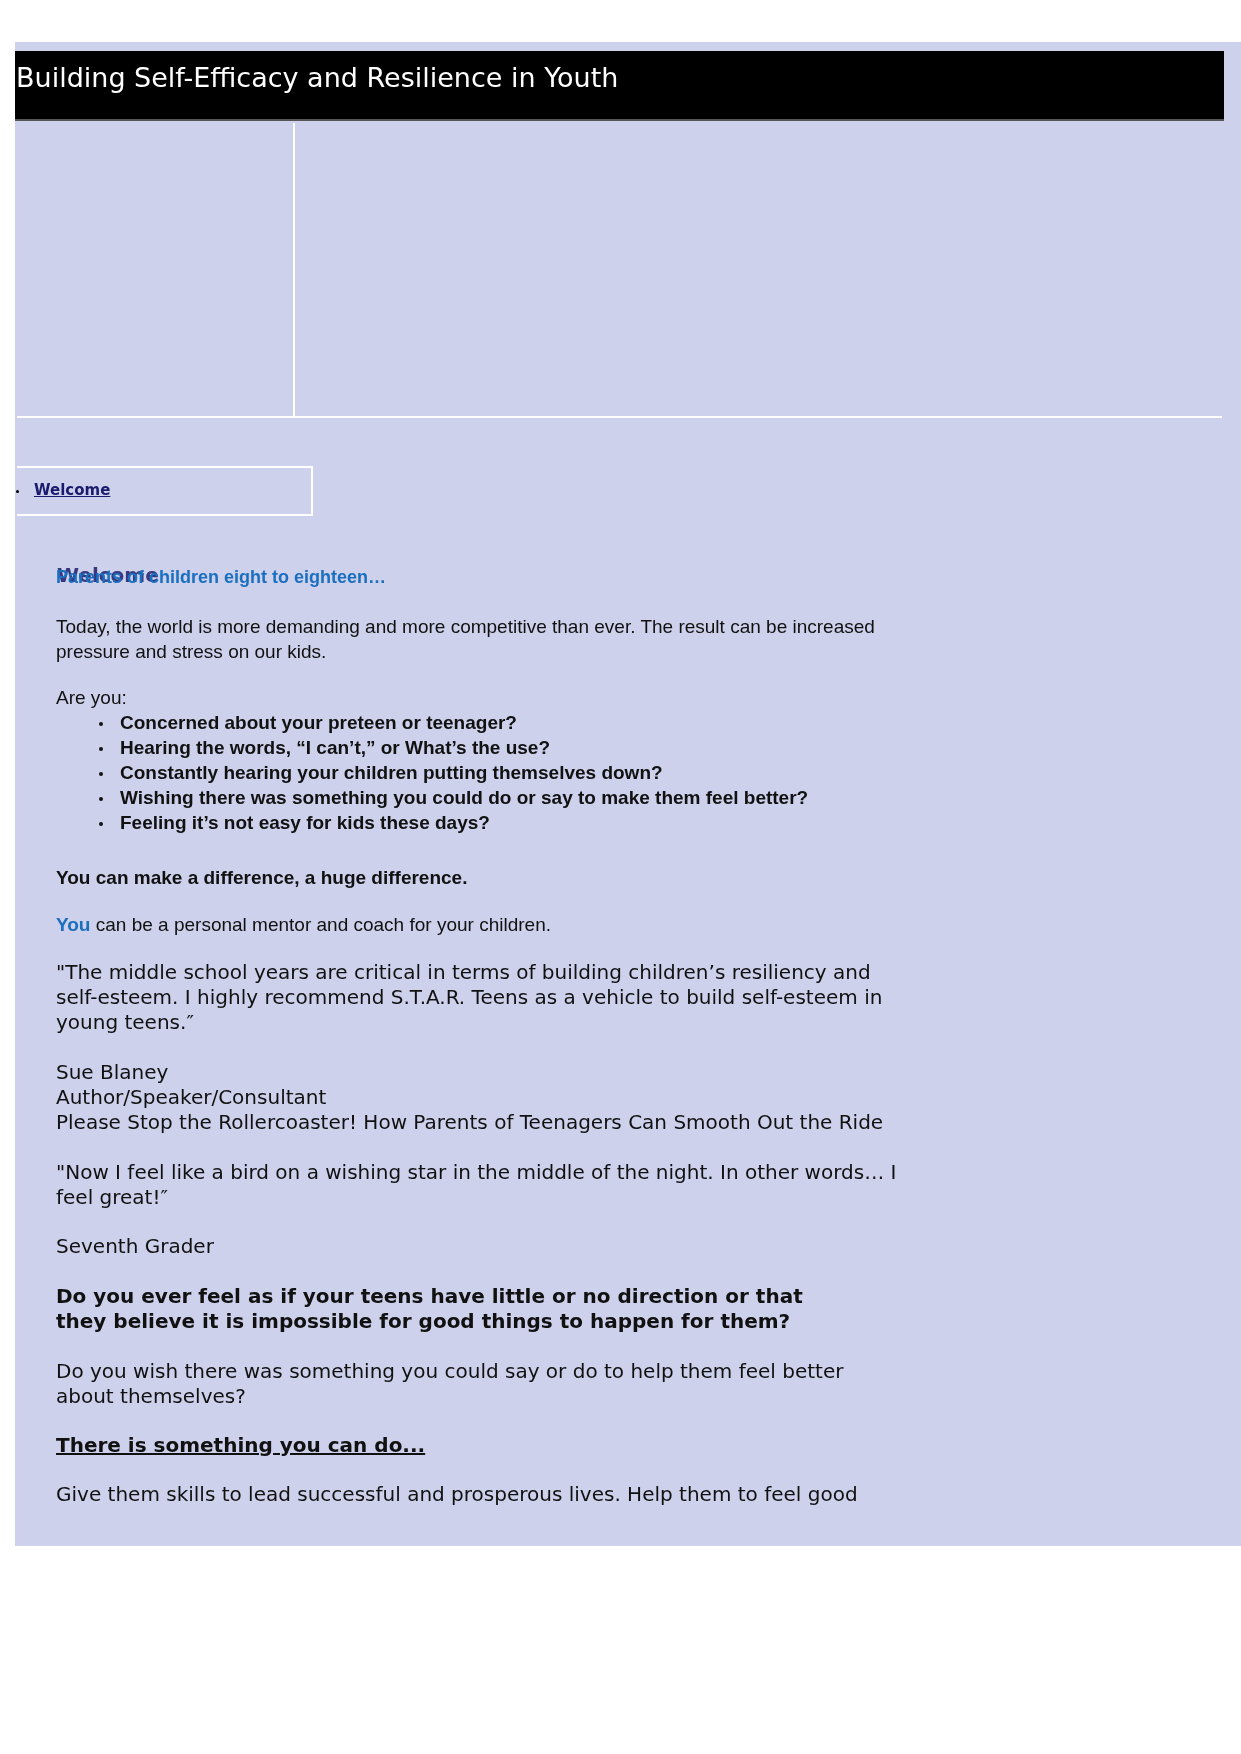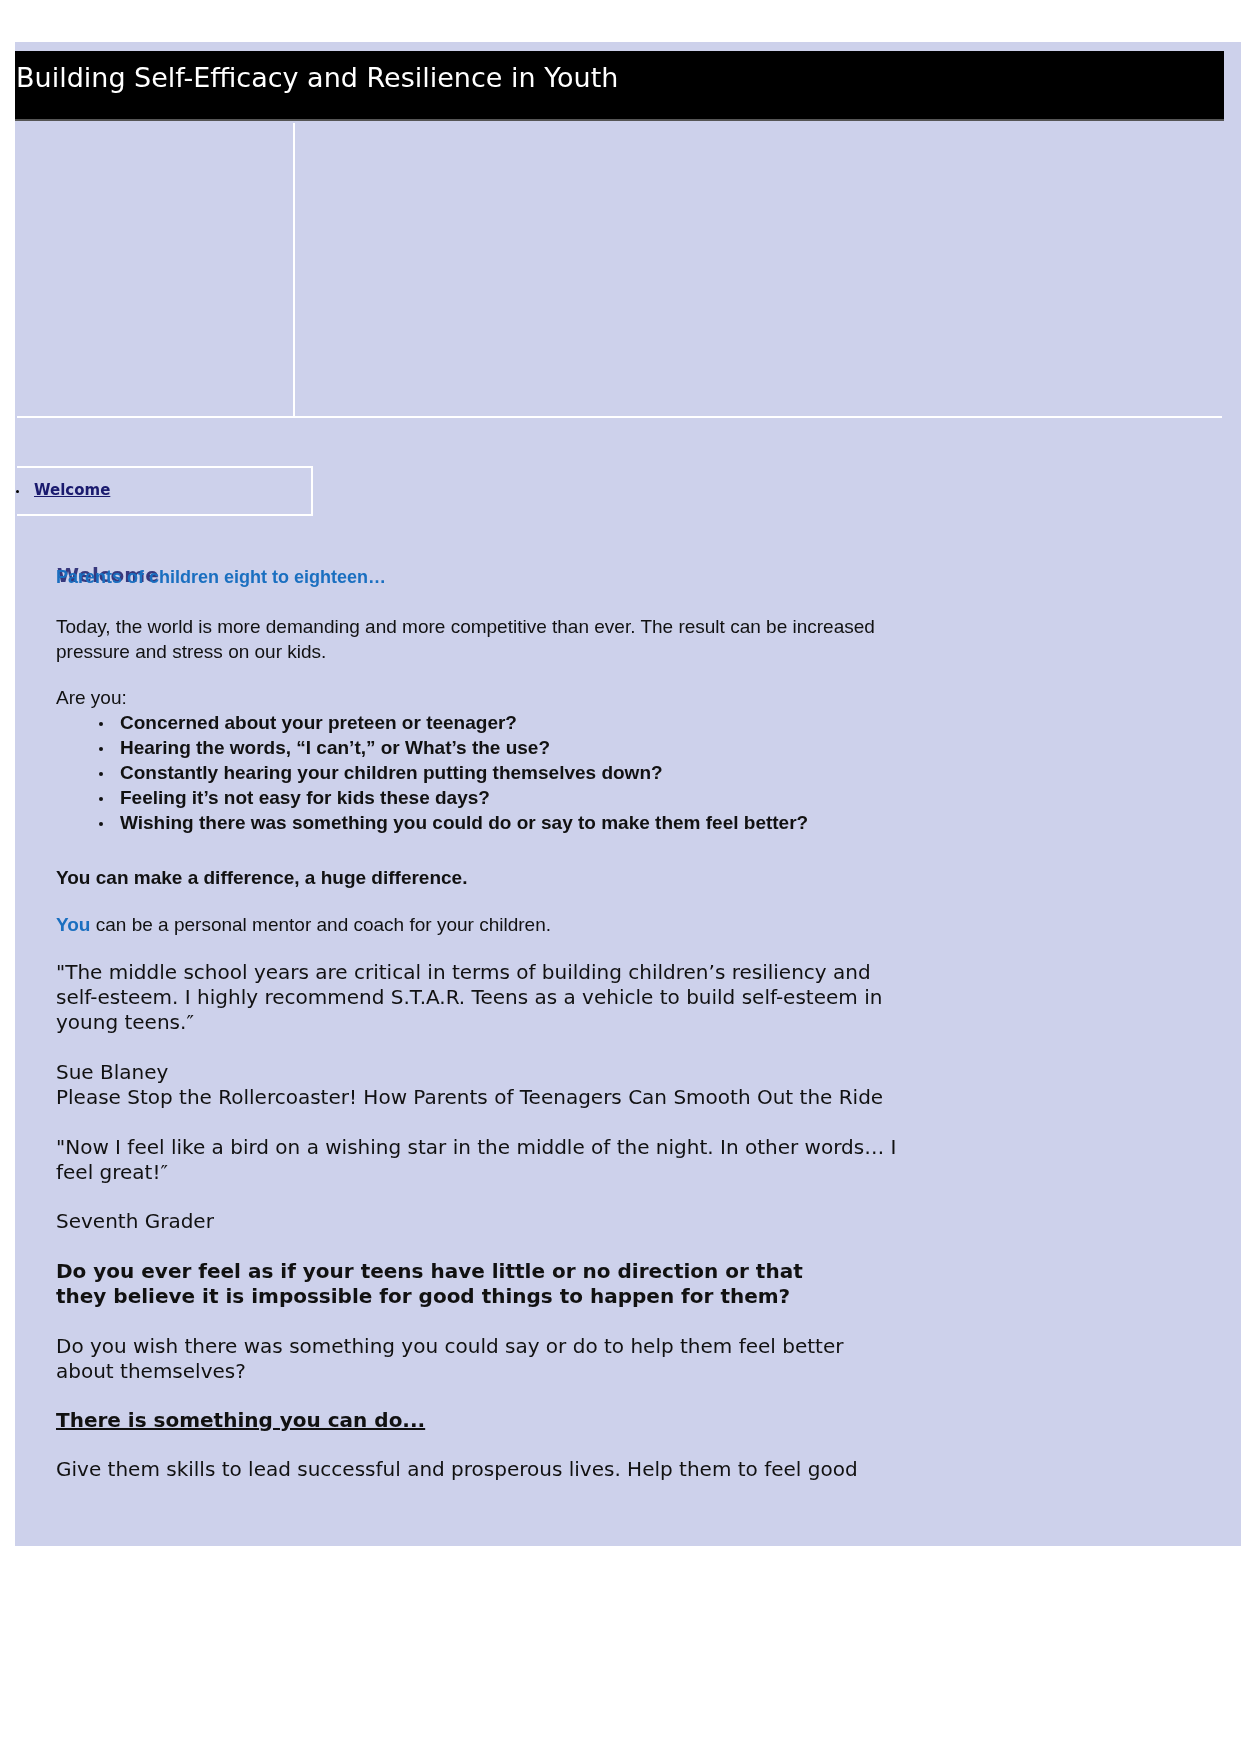--- a/index.html
+++ b/index.html
@@ -245,36 +245,37 @@
       <li class="concern-item">
         <span class="dot"></span>
         <span>Hearing the words, “I can’t,” or What’s the use?</span>
       </li>
       <li class="concern-item">
         <span class="dot"></span>
         <span>Constantly hearing your children putting themselves down?</span>
       </li>
       <li class="concern-item">
         <span class="dot"></span>
+        <span>Wishing there was something you could do or say to make them feel better?</span>
+      </li>
+      <li class="concern-item">
+        <span class="dot"></span>
         <span>Feeling it’s not easy for kids these days?</span>
-      </li>
-      <li class="concern-item">
-        <span class="dot"></span>
-        <span>Wishing there was something you could do or say to make them feel better?</span>
       </li>
     </ul>
 
     <p class="sans strong-line">You can make a difference, a huge difference.</p>
 
     <p class="sans mentor-line"><span class="you-word">You</span><span> can be a personal mentor and coach for your children.</span></p>
 
     <p class="dv quote1">"The middle school years are critical in terms of building children’s resiliency and self-esteem. I highly recommend S.T.A.R. Teens as a vehicle to build self-esteem in young teens.″</p>
 
     <div class="dv attrib">
       <div>Sue Blaney</div>
+      <div>Author/Speaker/Consultant</div>
       <div>Please Stop the Rollercoaster! How Parents of Teenagers Can Smooth Out the Ride</div>
     </div>
 
     <p class="dv quote2">"Now I feel like a bird on a wishing star in the middle of the night. In other words… I feel great!″</p>
 
     <p class="dv grader">Seventh Grader</p>
 
     <p class="dv bold-q">Do you ever feel as if your teens have little or no direction or that they believe it is impossible for good things to happen for them?</p>
 
     <p class="dv wish">Do you wish there was something you could say or do to help them feel better about themselves?</p>

